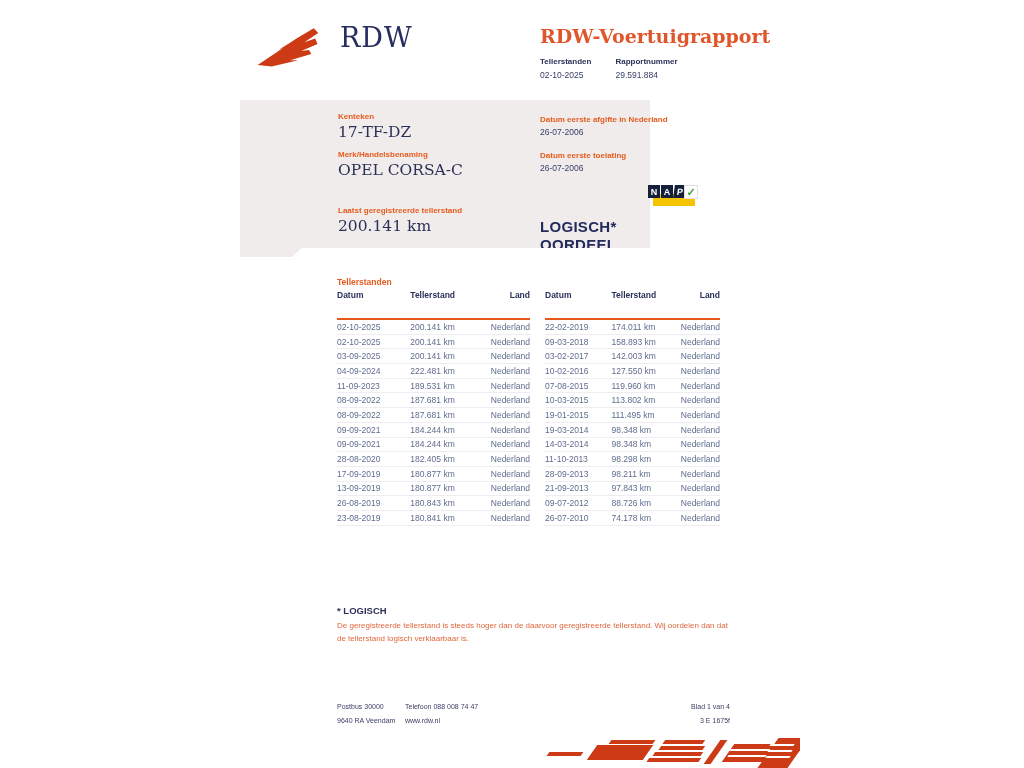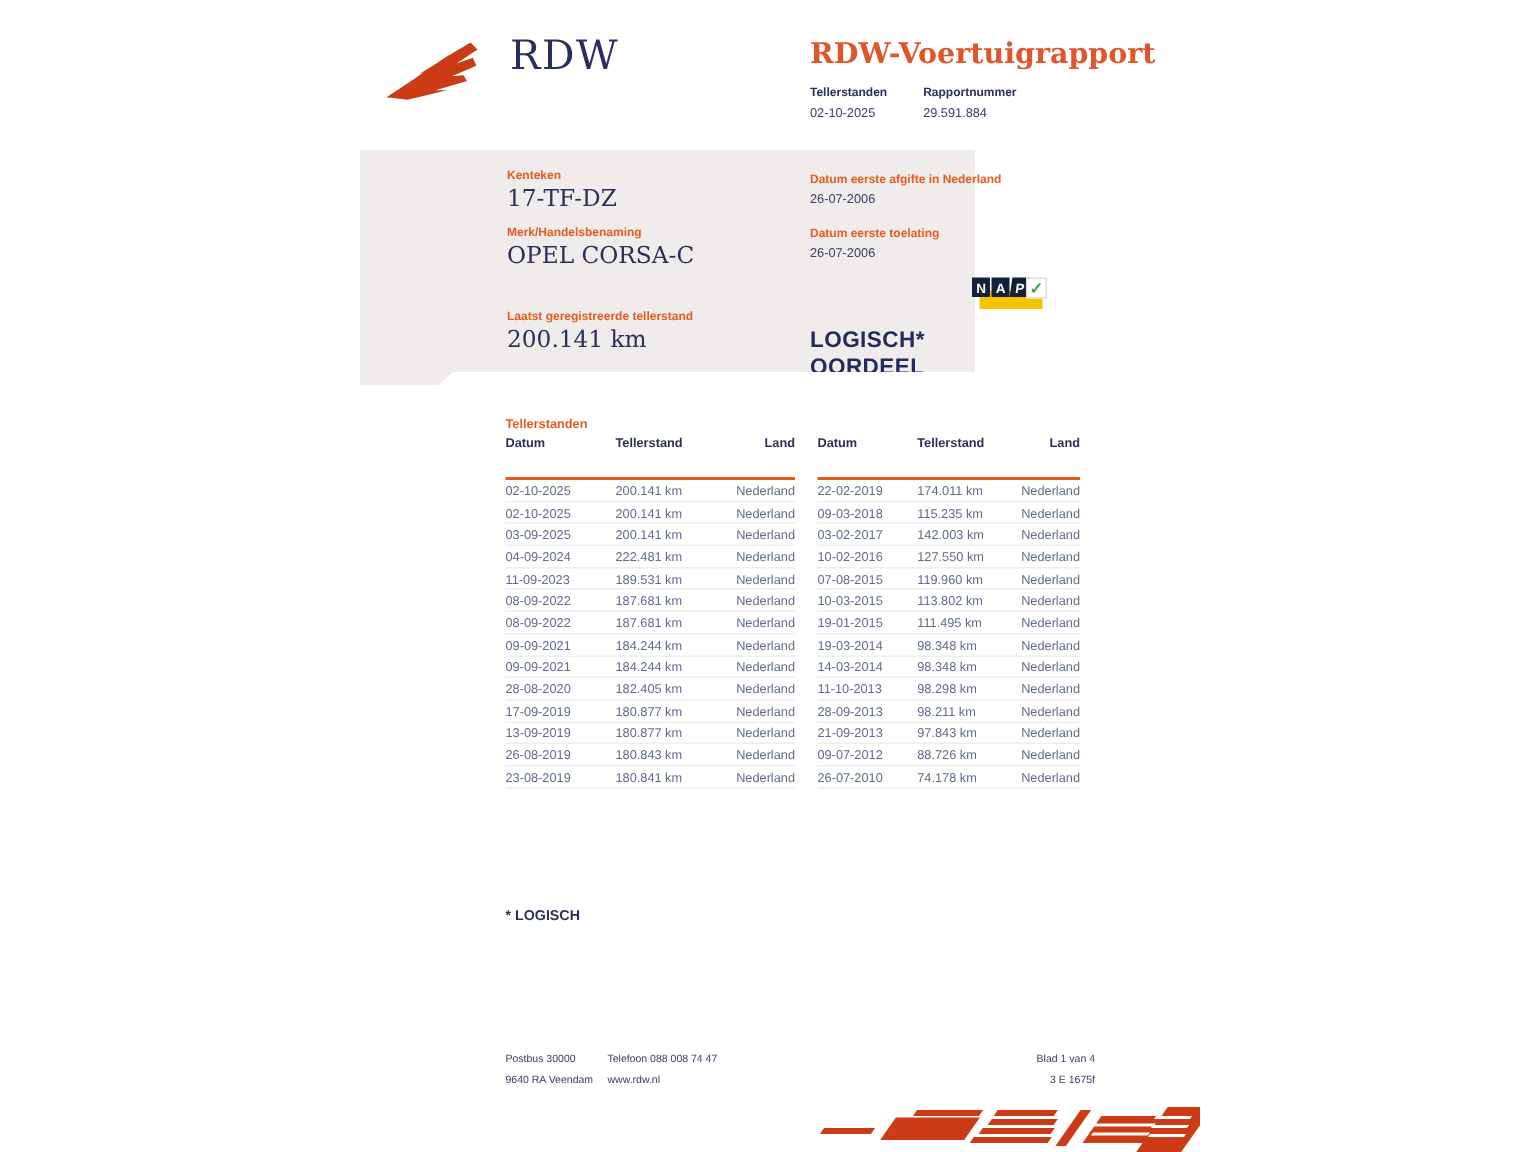--- a/index.html
+++ b/index.html
@@ -217,21 +217,21 @@
       <div class="hcell c2">Land</div>
     </div>
     <div>
         <div class="trow">
           <div class="tcell c0">22-02-2019</div>
           <div class="tcell c1">174.011 km</div>
           <div class="tcell c2">Nederland</div>
         </div>
         <div class="trow">
           <div class="tcell c0">09-03-2018</div>
-          <div class="tcell c1">115.235 km</div>
+          <div class="tcell c1">158.893 km</div>
           <div class="tcell c2">Nederland</div>
         </div>
         <div class="trow">
           <div class="tcell c0">03-02-2017</div>
           <div class="tcell c1">142.003 km</div>
           <div class="tcell c2">Nederland</div>
         </div>
         <div class="trow">
           <div class="tcell c0">10-02-2016</div>
           <div class="tcell c1">127.550 km</div>
@@ -284,20 +284,21 @@
         </div>
         <div class="trow">
           <div class="tcell c0">26-07-2010</div>
           <div class="tcell c1">74.178 km</div>
           <div class="tcell c2">Nederland</div>
         </div>
       </div>
   </div>
 
   <div class="footnote-title">* LOGISCH</div>
+  <div class="footnote-text">De geregistreerde tellerstand is steeds hoger dan de daarvoor geregistreerde tellerstand. Wij oordelen dan dat de tellerstand logisch verklaarbaar is.</div>
 
   <div class="footer-left">
     <div>Postbus 30000</div>
     <div>9640 RA Veendam</div>
   </div>
   <div class="footer-mid">
     <div>Telefoon 088 008 74 47</div>
     <div>www.rdw.nl</div>
   </div>
   <div class="footer-right">

